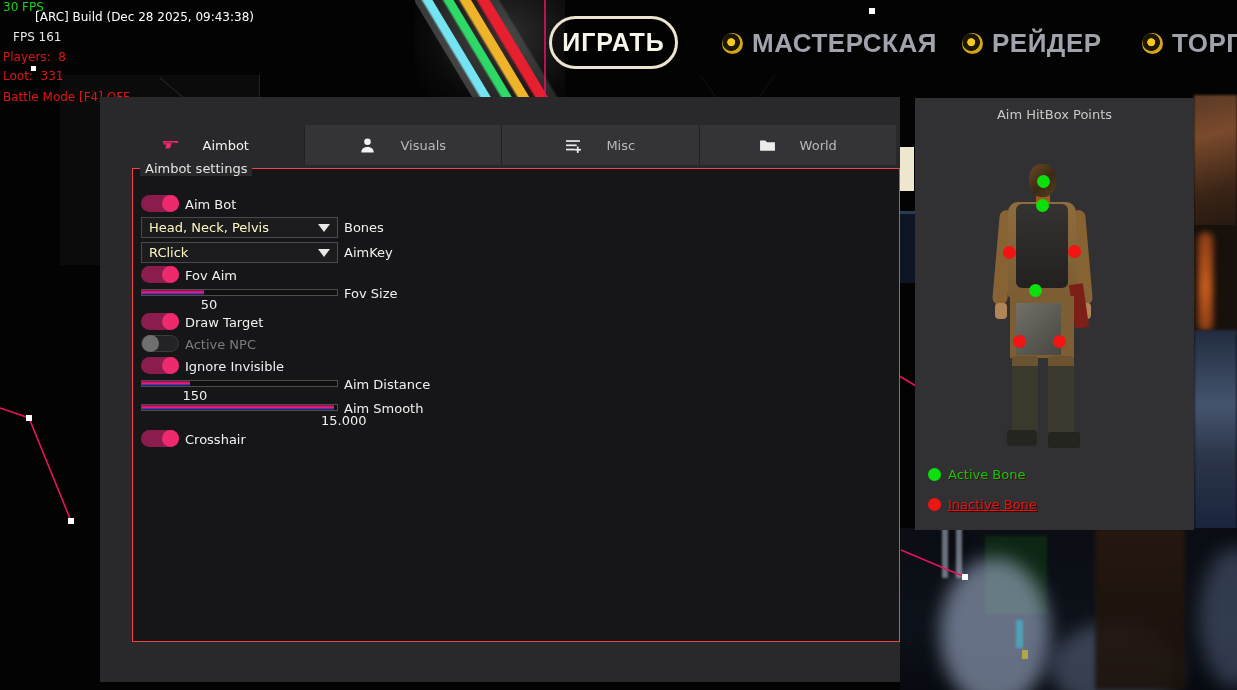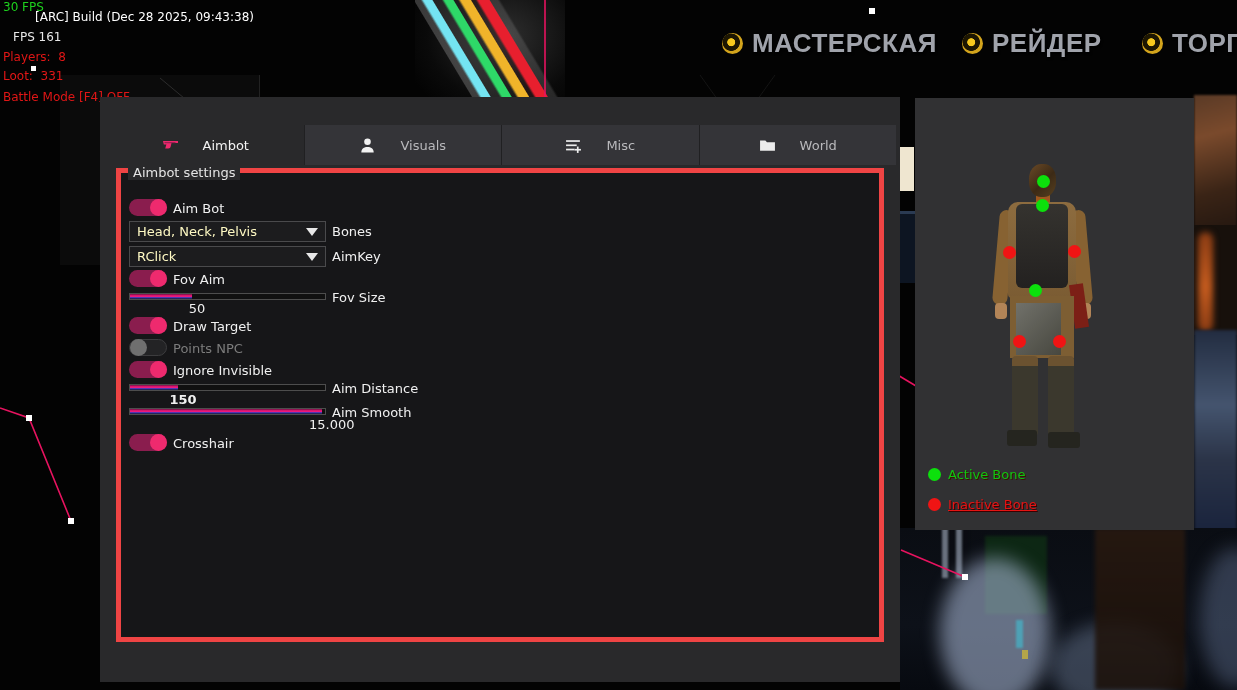--- a/index.html
+++ b/index.html
@@ -85,22 +85,22 @@
 
   
   .main-panel { position:absolute; left:100px; top:97px; width:800px; height:585px; background:#29292b;padding-left:29px; }
   .tabs { position:absolute; left:7px; top:28px; width:789px; height:40px; display:flex; background:#29292b; }
   .tab { flex:1 1 0; display:flex; align-items:center; justify-content:center; gap:24px;
       background:#343438; border-left:1px solid #202022; color:#b9b9bc; font-size:13px; }
   .tab:first-child { border-left:none; }
   .tab.active { background:#29292b; color:#f2f2f2; }
   .tab .ticon { width:17px; height:17px; display:block; }
 
-  .groupbox { position:absolute; left:16px; top:71px; width:768px; height:474px;
-      border:5px solid #ef4444; background:#161618; }
+  .groupbox { position:absolute; left:32px; top:71px; width:768px; height:474px;
+      border:1px solid #ef4444; background:#161618; }
   .groupbox-title { position:absolute; left:7px; top:-8px; background:#29292b; padding:0 5px;
       font-size:13px; color:#e4e4e4; }
 
   .ctl-label { position:absolute; font-size:13px; color:#f0f0f0; white-space:nowrap; }
   .ctl-label.muted { color:#7c7c7c; }
 
   .toggle { position:absolute; width:38px; height:17px; border-radius:9px; cursor:pointer; }
   .toggle .knob { position:absolute; top:0; width:17px; height:17px; border-radius:50%; }
   .toggle.on { background:#8a1d4e; }
   .toggle.on .knob { right:0; background:#ee2a6e; }
@@ -201,20 +201,23 @@
 
   <div class="hud">
     <div class="hud-fps-counter">30 FPS</div>
     <div class="hud-build">[ARC] Build (Dec 28 2025, 09:43:38)</div>
     <div class="hud-fps">FPS 161</div>
     <div class="hud-players">Players:  8</div>
     <div class="hud-loot">Loot:  331</div>
     <div class="hud-battle">Battle Mode [F4] OFF</div>
   </div>
 
+  <div class="play-btn">
+    <span>ИГРАТЬ</span>
+  </div>
   <div class="menu-item menu-item-1">
     <span class="coin"></span>
     <span>МАСТЕРСКАЯ</span>
   </div>
   <div class="menu-item menu-item-2">
     <span class="coin"></span>
     <span>РЕЙДЕР</span>
   </div>
   <div class="menu-item menu-item-3">
     <span class="coin"></span>
@@ -288,47 +291,48 @@
       <span class="ctl-label" style="left:211px; top:117px;">Fov Size</span>
 
       <div class="toggle on" style="left:8px; top:144px;">
           <span class="knob"></span>
         </div>
       <span class="ctl-label" style="left:52px; top:146px;">Draw Target</span>
 
       <div class="toggle off" style="left:8px; top:166px;">
           <span class="knob"></span>
         </div>
-      <span class="ctl-label muted" style="left:52px; top:168px;">Points NPC</span>
+      <span class="ctl-label muted" style="left:52px; top:168px;">Active NPC</span>
 
       <div class="toggle on" style="left:8px; top:188px;">
           <span class="knob"></span>
         </div>
       <span class="ctl-label" style="left:52px; top:190px;">Ignore Invisible</span>
 
       <div class="slider" style="left:8px; top:211px;">
         <div class="fill" style="width: 24.5%;"></div>
       </div>
-      <span class="slider-value" style="left:40px; top:219px;font-weight:bold;">150</span>
+      <span class="slider-value" style="left:40px; top:219px;">150</span>
       <span class="ctl-label" style="left:211px; top:208px;">Aim Distance</span>
 
       <div class="slider" style="left:8px; top:235px;">
         <div class="fill" style="width: 98.5%;"></div>
       </div>
       <span class="slider-value" style="left:188px; top:244px;">15.000</span>
       <span class="ctl-label" style="left:211px; top:232px;">Aim Smooth</span>
 
       <div class="toggle on" style="left:8px; top:261px;">
           <span class="knob"></span>
         </div>
       <span class="ctl-label" style="left:52px; top:263px;">Crosshair</span>
     </div>
   </div>
 
   <div class="hitbox-panel">
+    <div class="hitbox-title">Aim HitBox Points</div>
 
     <div class="model">
       <div class="m-arm-l"></div>
         <div class="m-arm-r"></div>
       <div class="m-hand-l"></div>
         <div class="m-hand-r"></div>
       <div class="m-neck"></div>
       <div class="m-jacket"></div>
       <div class="m-vest"></div>
       <div class="m-red-item"></div>

